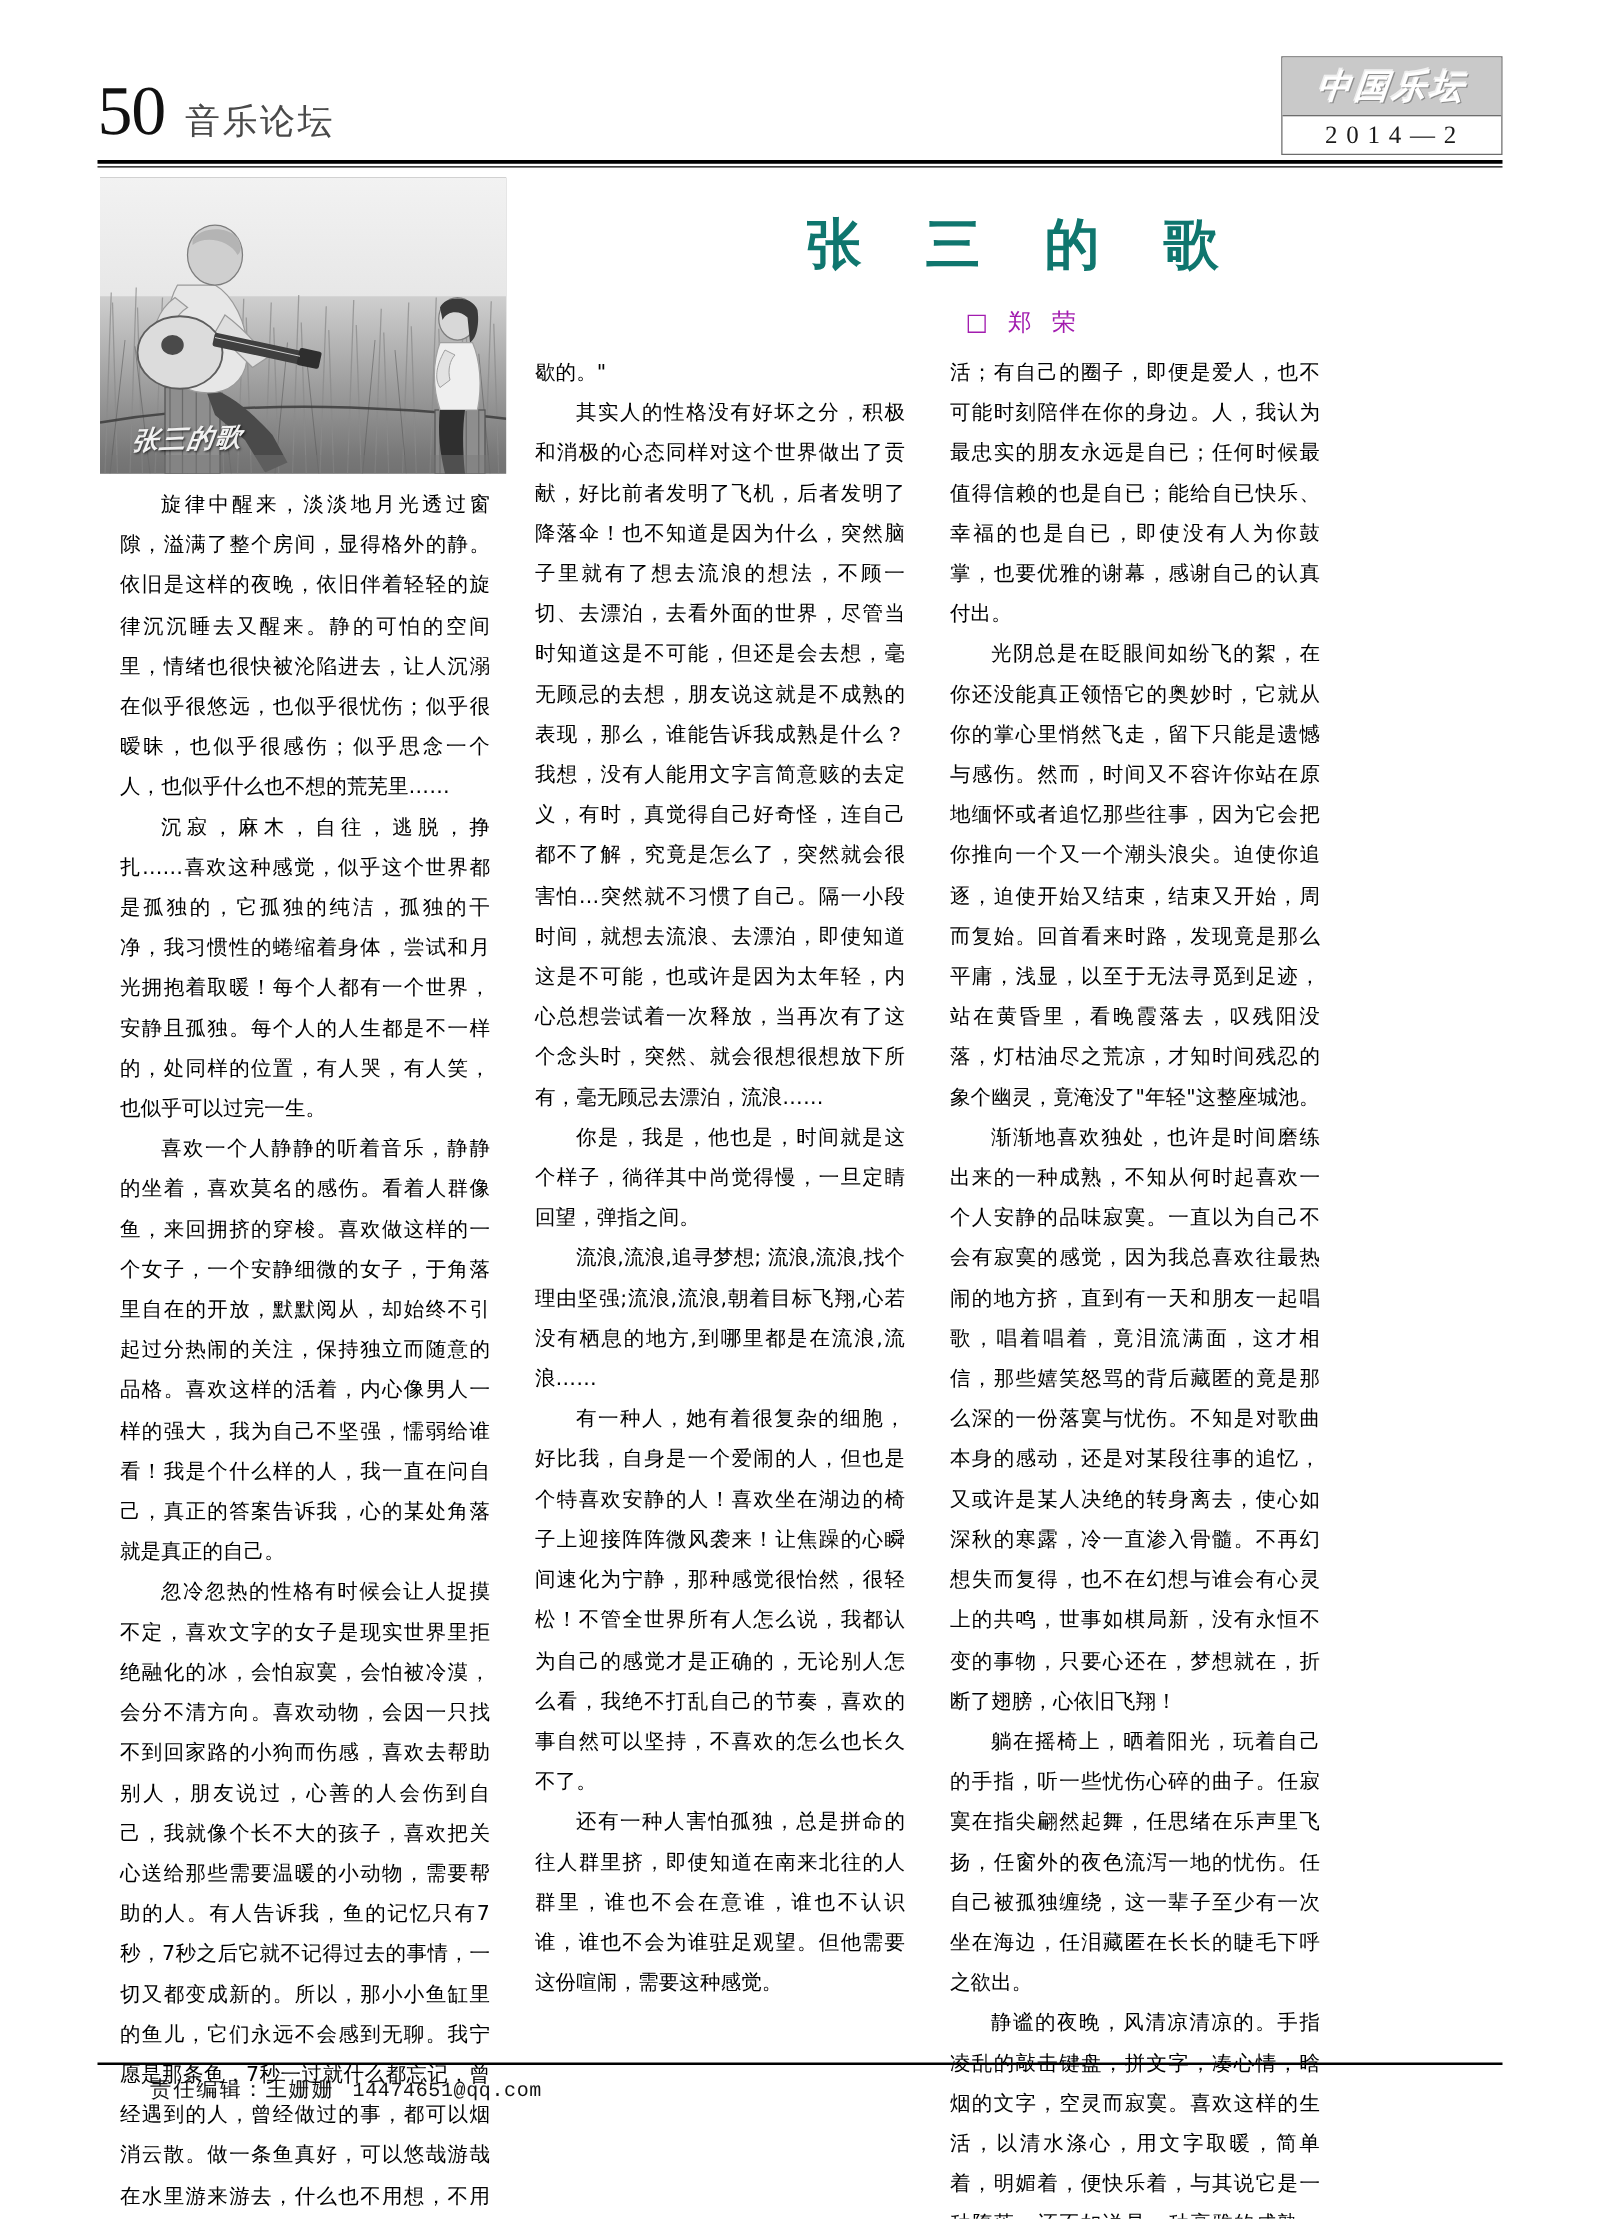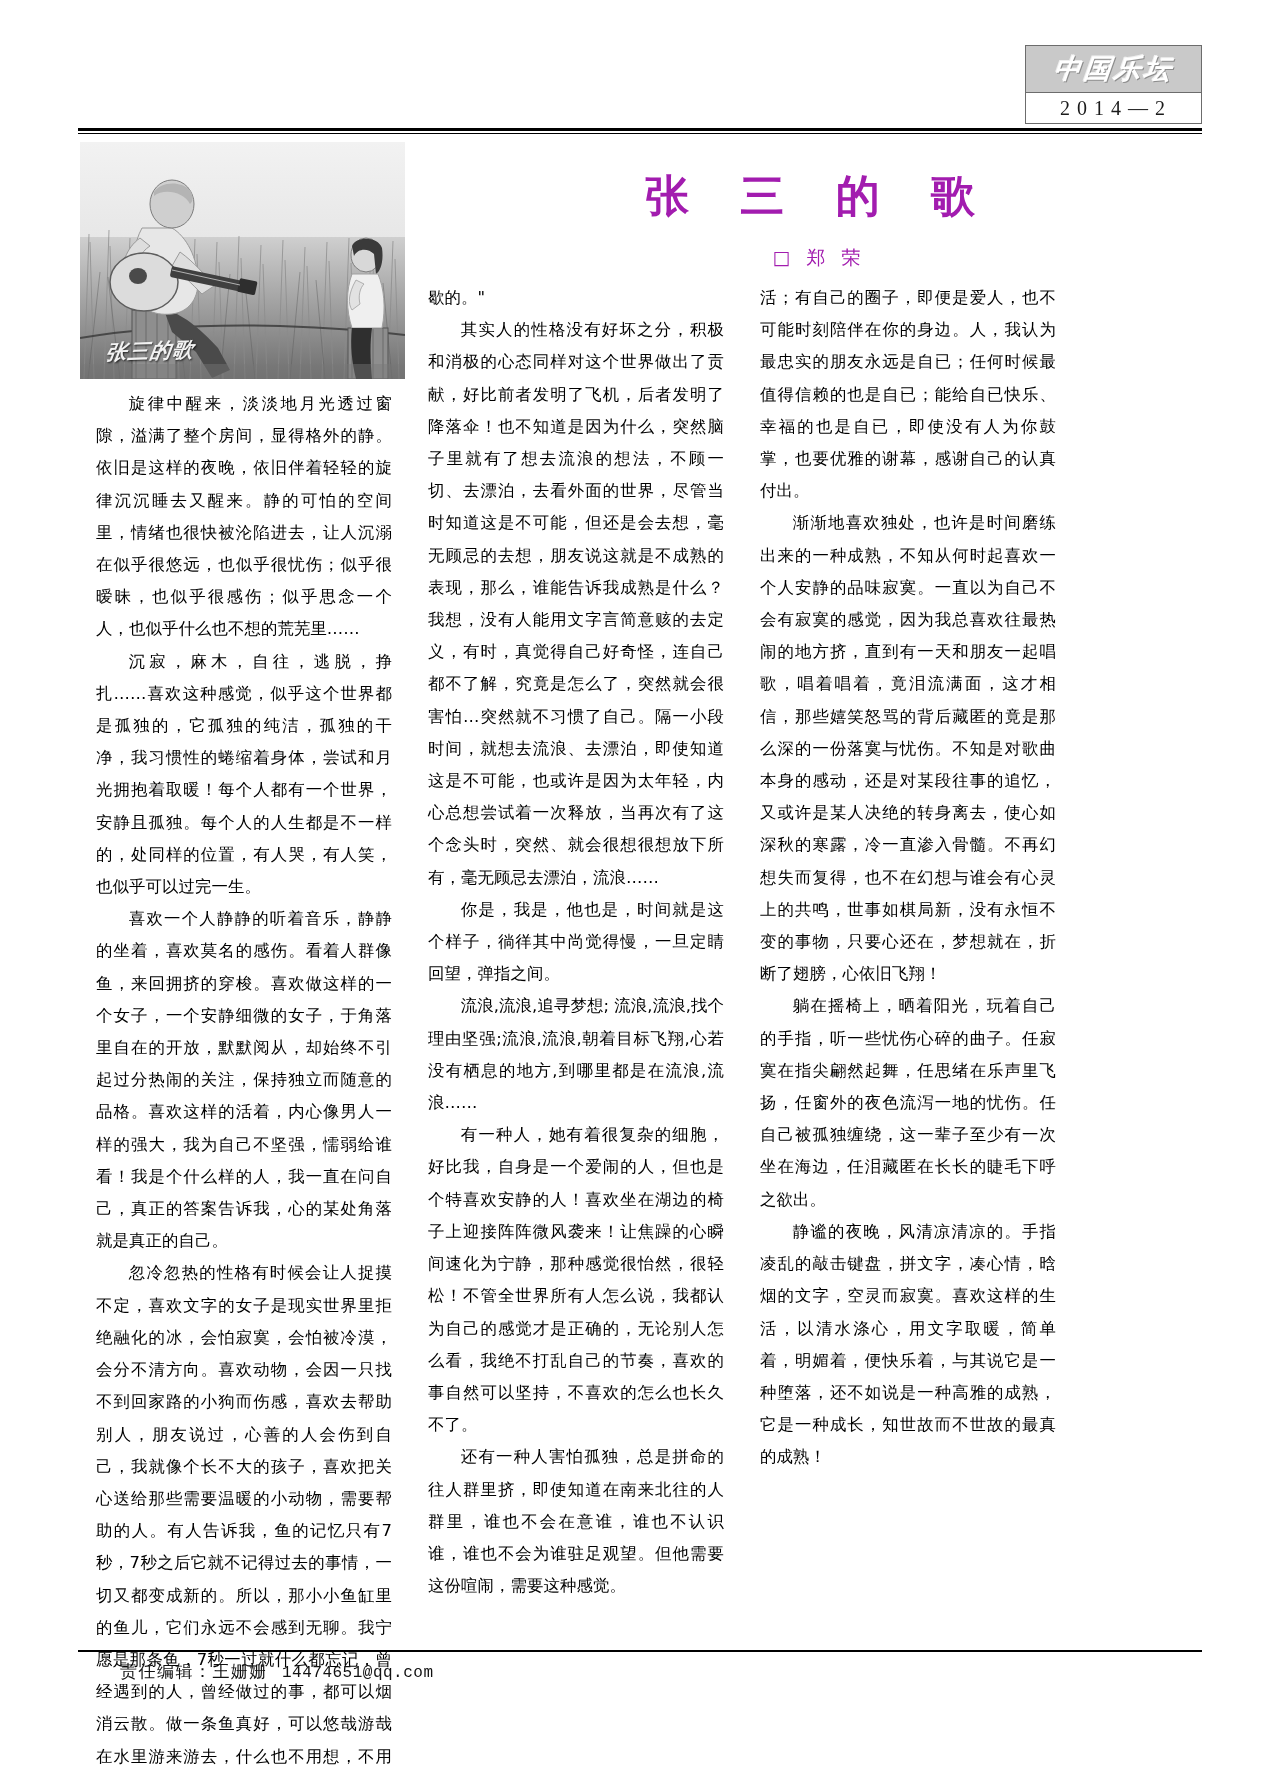--- a/index.html
+++ b/index.html
@@ -146,21 +146,21 @@
     left: 420px;
     top: 170px;
     width: 780px;
     text-align: center;
   }
   .article-title {
     font-family: "DejaVu Sans", "Liberation Sans", sans-serif;
     font-size: 44px;
     font-weight: 700;
     letter-spacing: 18px;
-    color: #a21caf;
+    color: #0f766e;
     line-height: 1.2;
     padding-left: 18px;
   }
   .article-byline {
     margin-top: 22px;
     font-family: "DejaVu Sans", "Liberation Sans", sans-serif;
     font-size: 19px;
     letter-spacing: 5px;
     color: #a21caf;
     padding-left: 18px;
@@ -211,20 +211,24 @@
     margin-left: 14px;
     font-size: 16px;
   }
 </style>
 </head>
 <body>
 
 <div class="page">
 
   <div class="masthead">
+    <div class="folio-wrap">
+      <div class="folio-number">50</div>
+      <div class="folio-section">音乐论坛</div>
+    </div>
 
     <div class="journal-badge">
       <div class="brand">
         <span>中国乐坛</span>
       </div>
       <div class="issue">2014—2</div>
     </div>
   </div>
   <div class="rule-head"></div>
   <div class="rule-head-thin"></div>
@@ -348,20 +352,21 @@
     <p>其实人的性格没有好坏之分，积极和消极的心态同样对这个世界做出了贡献，好比前者发明了飞机，后者发明了降落伞！也不知道是因为什么，突然脑子里就有了想去流浪的想法，不顾一切、去漂泊，去看外面的世界，尽管当时知道这是不可能，但还是会去想，毫无顾忌的去想，朋友说这就是不成熟的表现，那么，谁能告诉我成熟是什么？我想，没有人能用文字言简意赅的去定义，有时，真觉得自己好奇怪，连自己都不了解，究竟是怎么了，突然就会很害怕…突然就不习惯了自己。隔一小段时间，就想去流浪、去漂泊，即使知道这是不可能，也或许是因为太年轻，内心总想尝试着一次释放，当再次有了这个念头时，突然、就会很想很想放下所有，毫无顾忌去漂泊，流浪……</p>
     <p>你是，我是，他也是，时间就是这个样子，徜徉其中尚觉得慢，一旦定睛回望，弹指之间。</p>
     <p>流浪,流浪,追寻梦想; 流浪,流浪,找个理由坚强;流浪,流浪,朝着目标飞翔,心若没有栖息的地方,到哪里都是在流浪,流浪……</p>
     <p>有一种人，她有着很复杂的细胞，好比我，自身是一个爱闹的人，但也是个特喜欢安静的人！喜欢坐在湖边的椅子上迎接阵阵微风袭来！让焦躁的心瞬间速化为宁静，那种感觉很怡然，很轻松！不管全世界所有人怎么说，我都认为自己的感觉才是正确的，无论别人怎么看，我绝不打乱自己的节奏，喜欢的事自然可以坚持，不喜欢的怎么也长久不了。</p>
     <p>还有一种人害怕孤独，总是拼命的往人群里挤，即使知道在南来北往的人群里，谁也不会在意谁，谁也不认识谁，谁也不会为谁驻足观望。但他需要这份喧闹，需要这种感觉。</p>
 
   </div>
 
   <div class="col col-3">
     <p class="noindent">活；有自己的圈子，即便是爱人，也不可能时刻陪伴在你的身边。人，我认为最忠实的朋友永远是自已；任何时候最值得信赖的也是自已；能给自已快乐、幸福的也是自已，即使没有人为你鼓掌，也要优雅的谢幕，感谢自己的认真付出。</p>
+    <p>光阴总是在眨眼间如纷飞的絮，在你还没能真正领悟它的奥妙时，它就从你的掌心里悄然飞走，留下只能是遗憾与感伤。然而，时间又不容许你站在原地缅怀或者追忆那些往事，因为它会把你推向一个又一个潮头浪尖。迫使你追逐，迫使开始又结束，结束又开始，周而复始。回首看来时路，发现竟是那么平庸，浅显，以至于无法寻觅到足迹，站在黄昏里，看晚霞落去，叹残阳没落，灯枯油尽之荒凉，才知时间残忍的象个幽灵，竟淹没了"年轻"这整座城池。</p>
     <p>渐渐地喜欢独处，也许是时间磨练出来的一种成熟，不知从何时起喜欢一个人安静的品味寂寞。一直以为自己不会有寂寞的感觉，因为我总喜欢往最热闹的地方挤，直到有一天和朋友一起唱歌，唱着唱着，竟泪流满面，这才相信，那些嬉笑怒骂的背后藏匿的竟是那么深的一份落寞与忧伤。不知是对歌曲本身的感动，还是对某段往事的追忆，又或许是某人决绝的转身离去，使心如深秋的寒露，冷一直渗入骨髓。不再幻想失而复得，也不在幻想与谁会有心灵上的共鸣，世事如棋局新，没有永恒不变的事物，只要心还在，梦想就在，折断了翅膀，心依旧飞翔！</p>
     <p>躺在摇椅上，晒着阳光，玩着自己的手指，听一些忧伤心碎的曲子。任寂寞在指尖翩然起舞，任思绪在乐声里飞扬，任窗外的夜色流泻一地的忧伤。任自己被孤独缠绕，这一辈子至少有一次坐在海边，任泪藏匿在长长的睫毛下呼之欲出。</p>
     <p>静谧的夜晚，风清凉清凉的。手指凌乱的敲击键盘，拼文字，凑心情，晗烟的文字，空灵而寂寞。喜欢这样的生活，以清水涤心，用文字取暖，简单着，明媚着，便快乐着，与其说它是一种堕落，还不如说是一种高雅的成熟，它是一种成长，知世故而不世故的最真的成熟！</p>
 
   </div>
 
   <div class="rule-foot"></div>
   <div class="footer-note">
     <span>责任编辑：</span><span>王姗姗</span><span class="mail">14474651@qq.com</span>
   </div>

